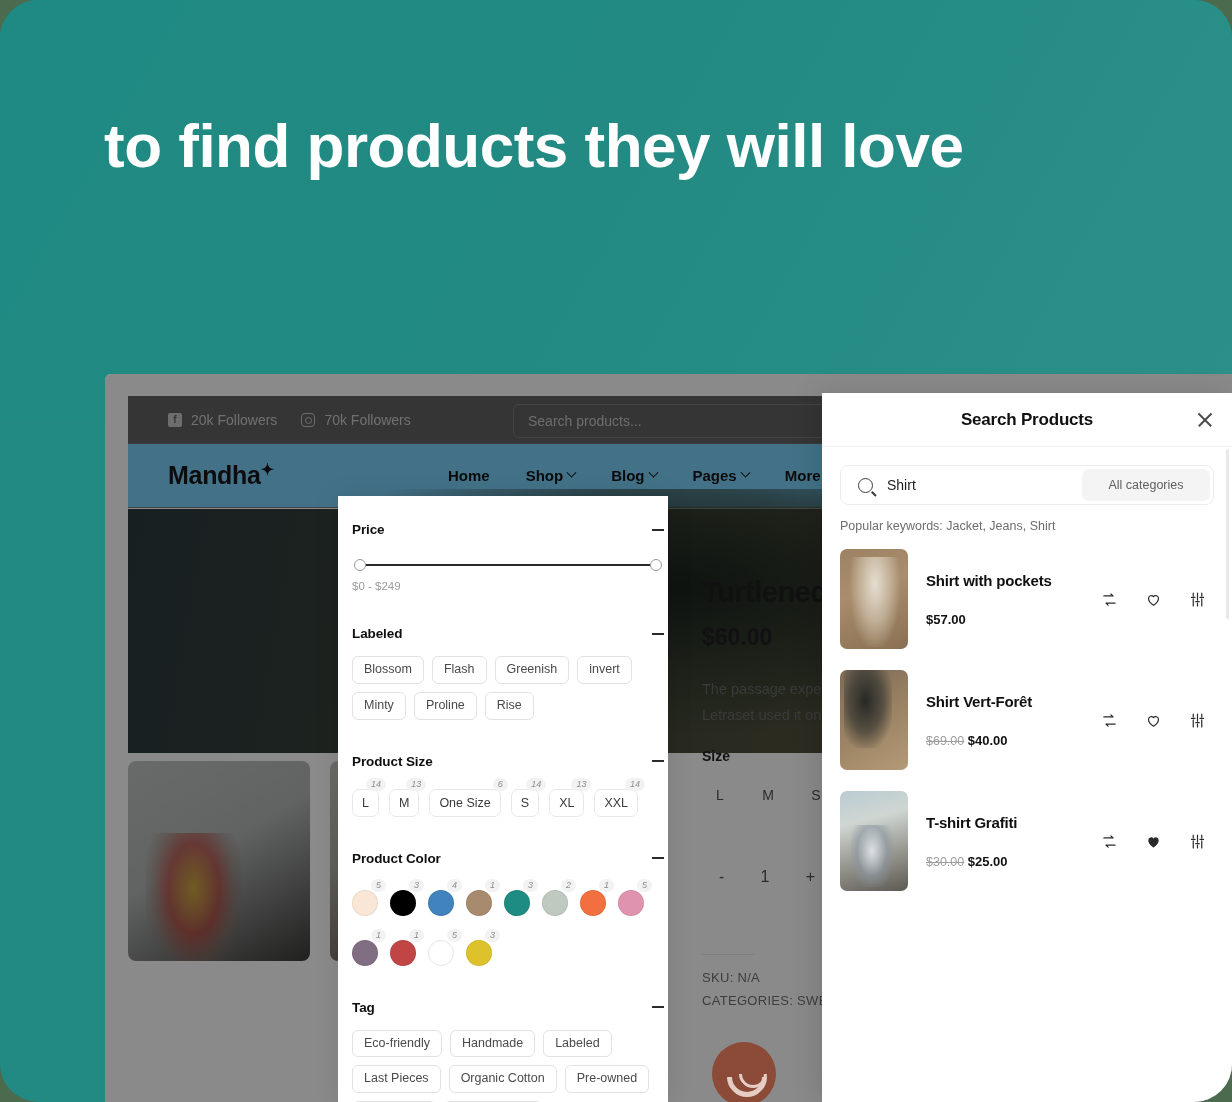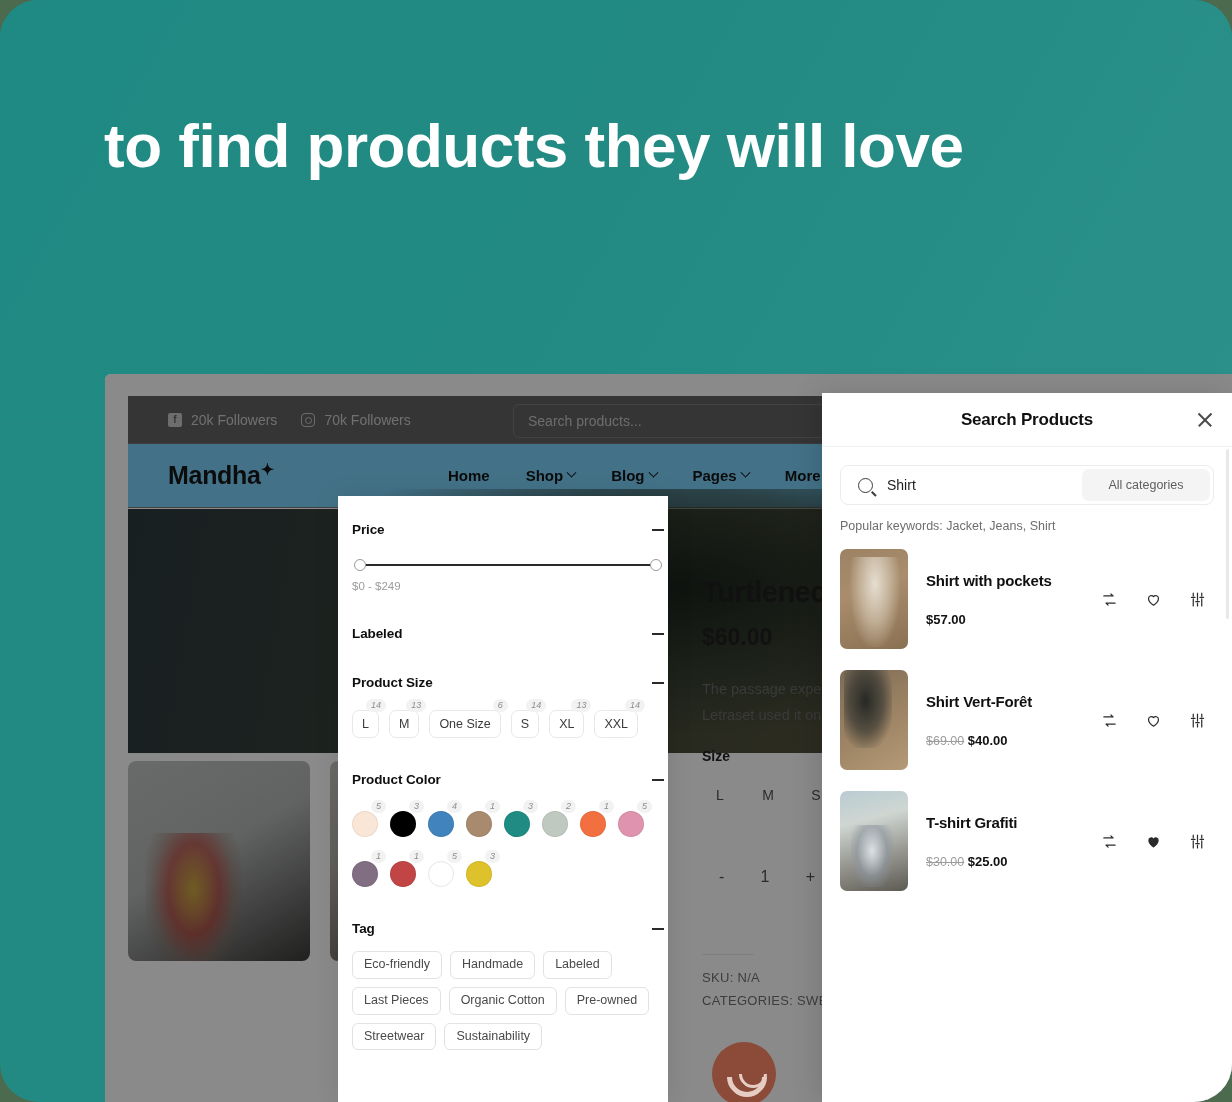--- a/index.html
+++ b/index.html
@@ -325,20 +325,29 @@
         <div class="knob hi"></div>
       </div>
       <div class="range-label">$0 - $249</div>
     </div>
 
     <div class="fsec sechead-sp">
       <div class="fhead">
         <h4>Labeled</h4>
         <i class="minus"></i>
       </div>
+      <div class="chiprow">
+        <div class="chip">Blossom</div>
+        <div class="chip">Flash</div>
+        <div class="chip">Greenish</div>
+        <div class="chip">invert</div>
+        <div class="chip">Minty</div>
+        <div class="chip">Proline</div>
+        <div class="chip">Rise</div>
+      </div>
     </div>
 
     <div class="fsec sechead-sp">
       <div class="fhead">
         <h4>Product Size</h4>
         <i class="minus"></i>
       </div>
       <div class="sizerow">
         <div class="sizebox">
             <span>L</span>

